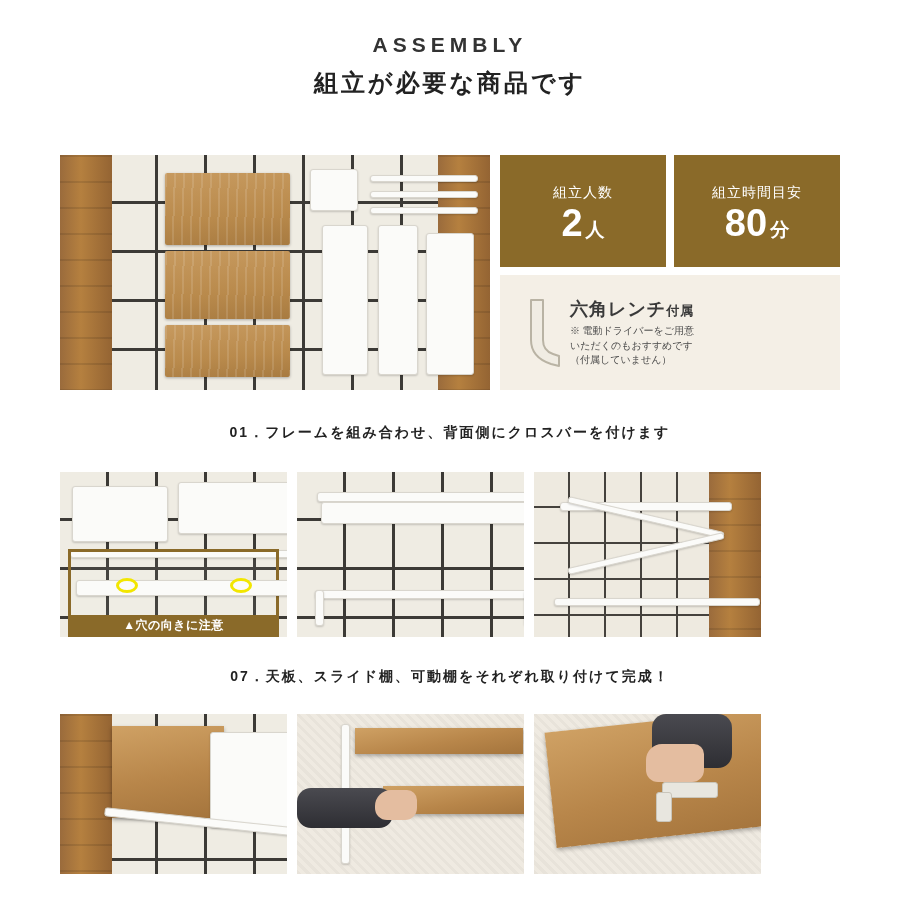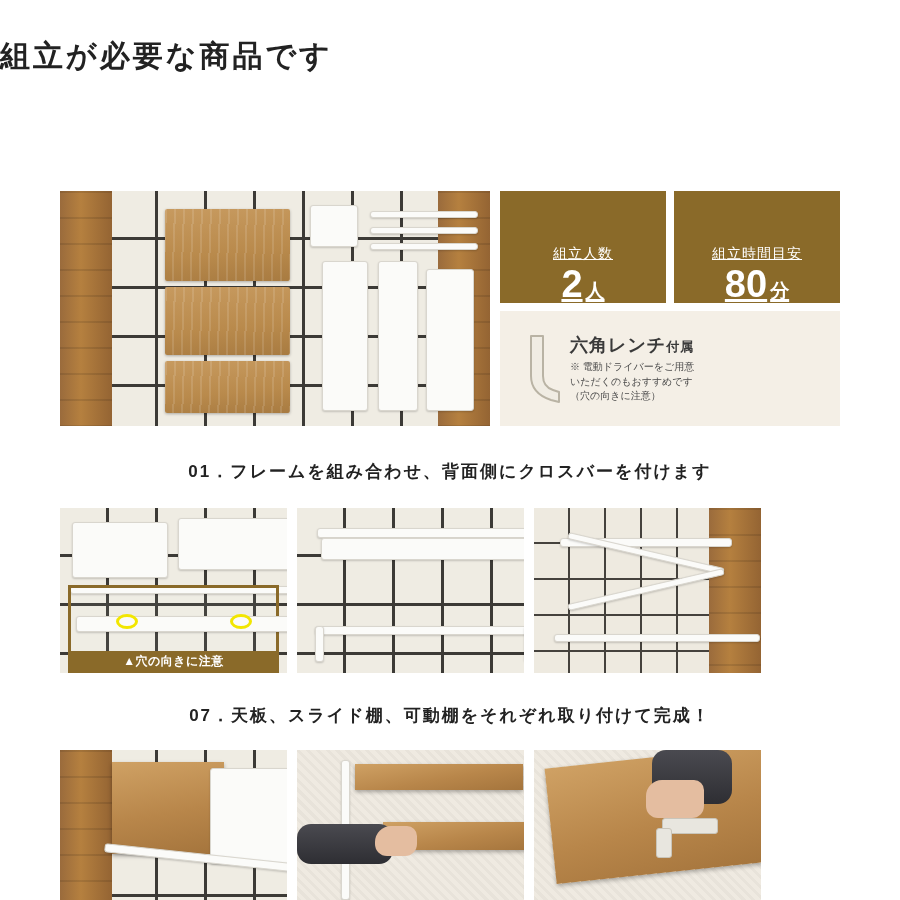--- a/index.html
+++ b/index.html
@@ -15,26 +15,26 @@
   
   .eyebrow {
     text-align: center;
     font-size: 21px;
     letter-spacing: 5px;
     font-weight: bold;
     color: #333;
     padding-top: 33px;
   }
   .headline {
-    text-align: left;
-    font-size: 30px;
+    text-align: center;
+    font-size: 24px;
     font-weight: bold;
     letter-spacing: 3px;
     color: #222;
-    margin-top: 36px;
+    margin-top: 10px;
   }
 
   
   .hero-row {
     position: absolute;
     left: 60px; top: 155px;
     width: 780px; height: 235px;
     display: flex;
     gap: 10px;
   }
@@ -51,47 +51,47 @@
     gap: 8px;
   }
   .info-top { display: flex; gap: 8px; height: 112px; }
   .info-card {
     background: #8a6a29;
     color: #fff;
     flex: 1;
     display: flex;
     flex-direction: column;
     align-items: center;
-    justify-content: flex-end;
+    justify-content: center;
     padding-top: 4px;
-    text-decoration: underline;
   }
   .info-card .cap { font-size: 14px; letter-spacing: 1px; margin-bottom: 2px; }
   .info-card .val { font-size: 38px; font-weight: bold; line-height: 1; }
   .info-card .val .unit { font-size: 19px; font-weight: bold; margin-left: 3px; }
 
   .tool-card {
     background: #f4efe6;
     flex: 1;
     display: flex;
     align-items: center;
     padding: 6px 10px 6px 6px;
+    font-family: Liberation Serif, serif;
   }
   .tool-icon { width: 64px; flex: none; display: flex; align-items: center; justify-content: center; }
   .tool-text { flex: 1; }
   .tool-title { font-size: 18px; font-weight: bold; color: #3a3a3a; letter-spacing: 1px; }
   .tool-title .sub { font-size: 13px; font-weight: bold; }
   .tool-note { font-size: 10px; color: #4a4a4a; line-height: 1.45; margin-top: 3px; }
 
   
   .step-title {
     position: absolute;
     left: 0; width: 900px;
     text-align: center;
-    font-size: 17px;
+    font-size: 14px;
     font-weight: bold;
     letter-spacing: 2px;
     color: #222;
   }
   #step1-title { top: 424px; }
   #step2-title { top: 668px; }
 
   
   .photo-row {
     position: absolute;
@@ -193,20 +193,21 @@
     background:
       repeating-linear-gradient(45deg, rgba(0,0,0,.03) 0 3px, transparent 3px 7px),
       #efeae1;
   }
 </style>
 </head>
 <body>
 
 <div class="page">
 
+  <div class="eyebrow">ASSEMBLY</div>
   <div class="headline">組立が必要な商品です</div>
 
   <div class="hero-row">
 
     <div class="hero-photo">
       <div class="rug"></div>
       <div class="floor-l"></div>
       <div class="floor-r"></div>
 
       <div class="panel lines" style="left:105px;top:18px;width:125px;height:72px;"></div>
@@ -244,21 +245,21 @@
             <path d="M16 6 h12 v40 c0 8 4 12 10 14 l6 2 v10 l-8 -2 c-12 -4 -20 -12 -20 -24 z" fill="#f0ece3" stroke="#b9b3a4" stroke-width="2" stroke-linejoin="round"></path>
           </svg>
         </div>
         <div class="tool-text">
           <div class="tool-title">
             <span>六角レンチ</span><span class="sub">付属</span>
           </div>
           <div class="tool-note">
             <div>※ 電動ドライバーをご用意</div>
             <div>いただくのもおすすめです</div>
-            <div>（穴の向きに注意）</div>
+            <div>（付属していません）</div>
           </div>
         </div>
       </div>
     </div>
   </div>
 
   <div class="step-title" id="step1-title">01．フレームを組み合わせ、背面側にクロスバーを付けます</div>
 
   <div class="photo-row" id="row1">
     <div class="thumb">

